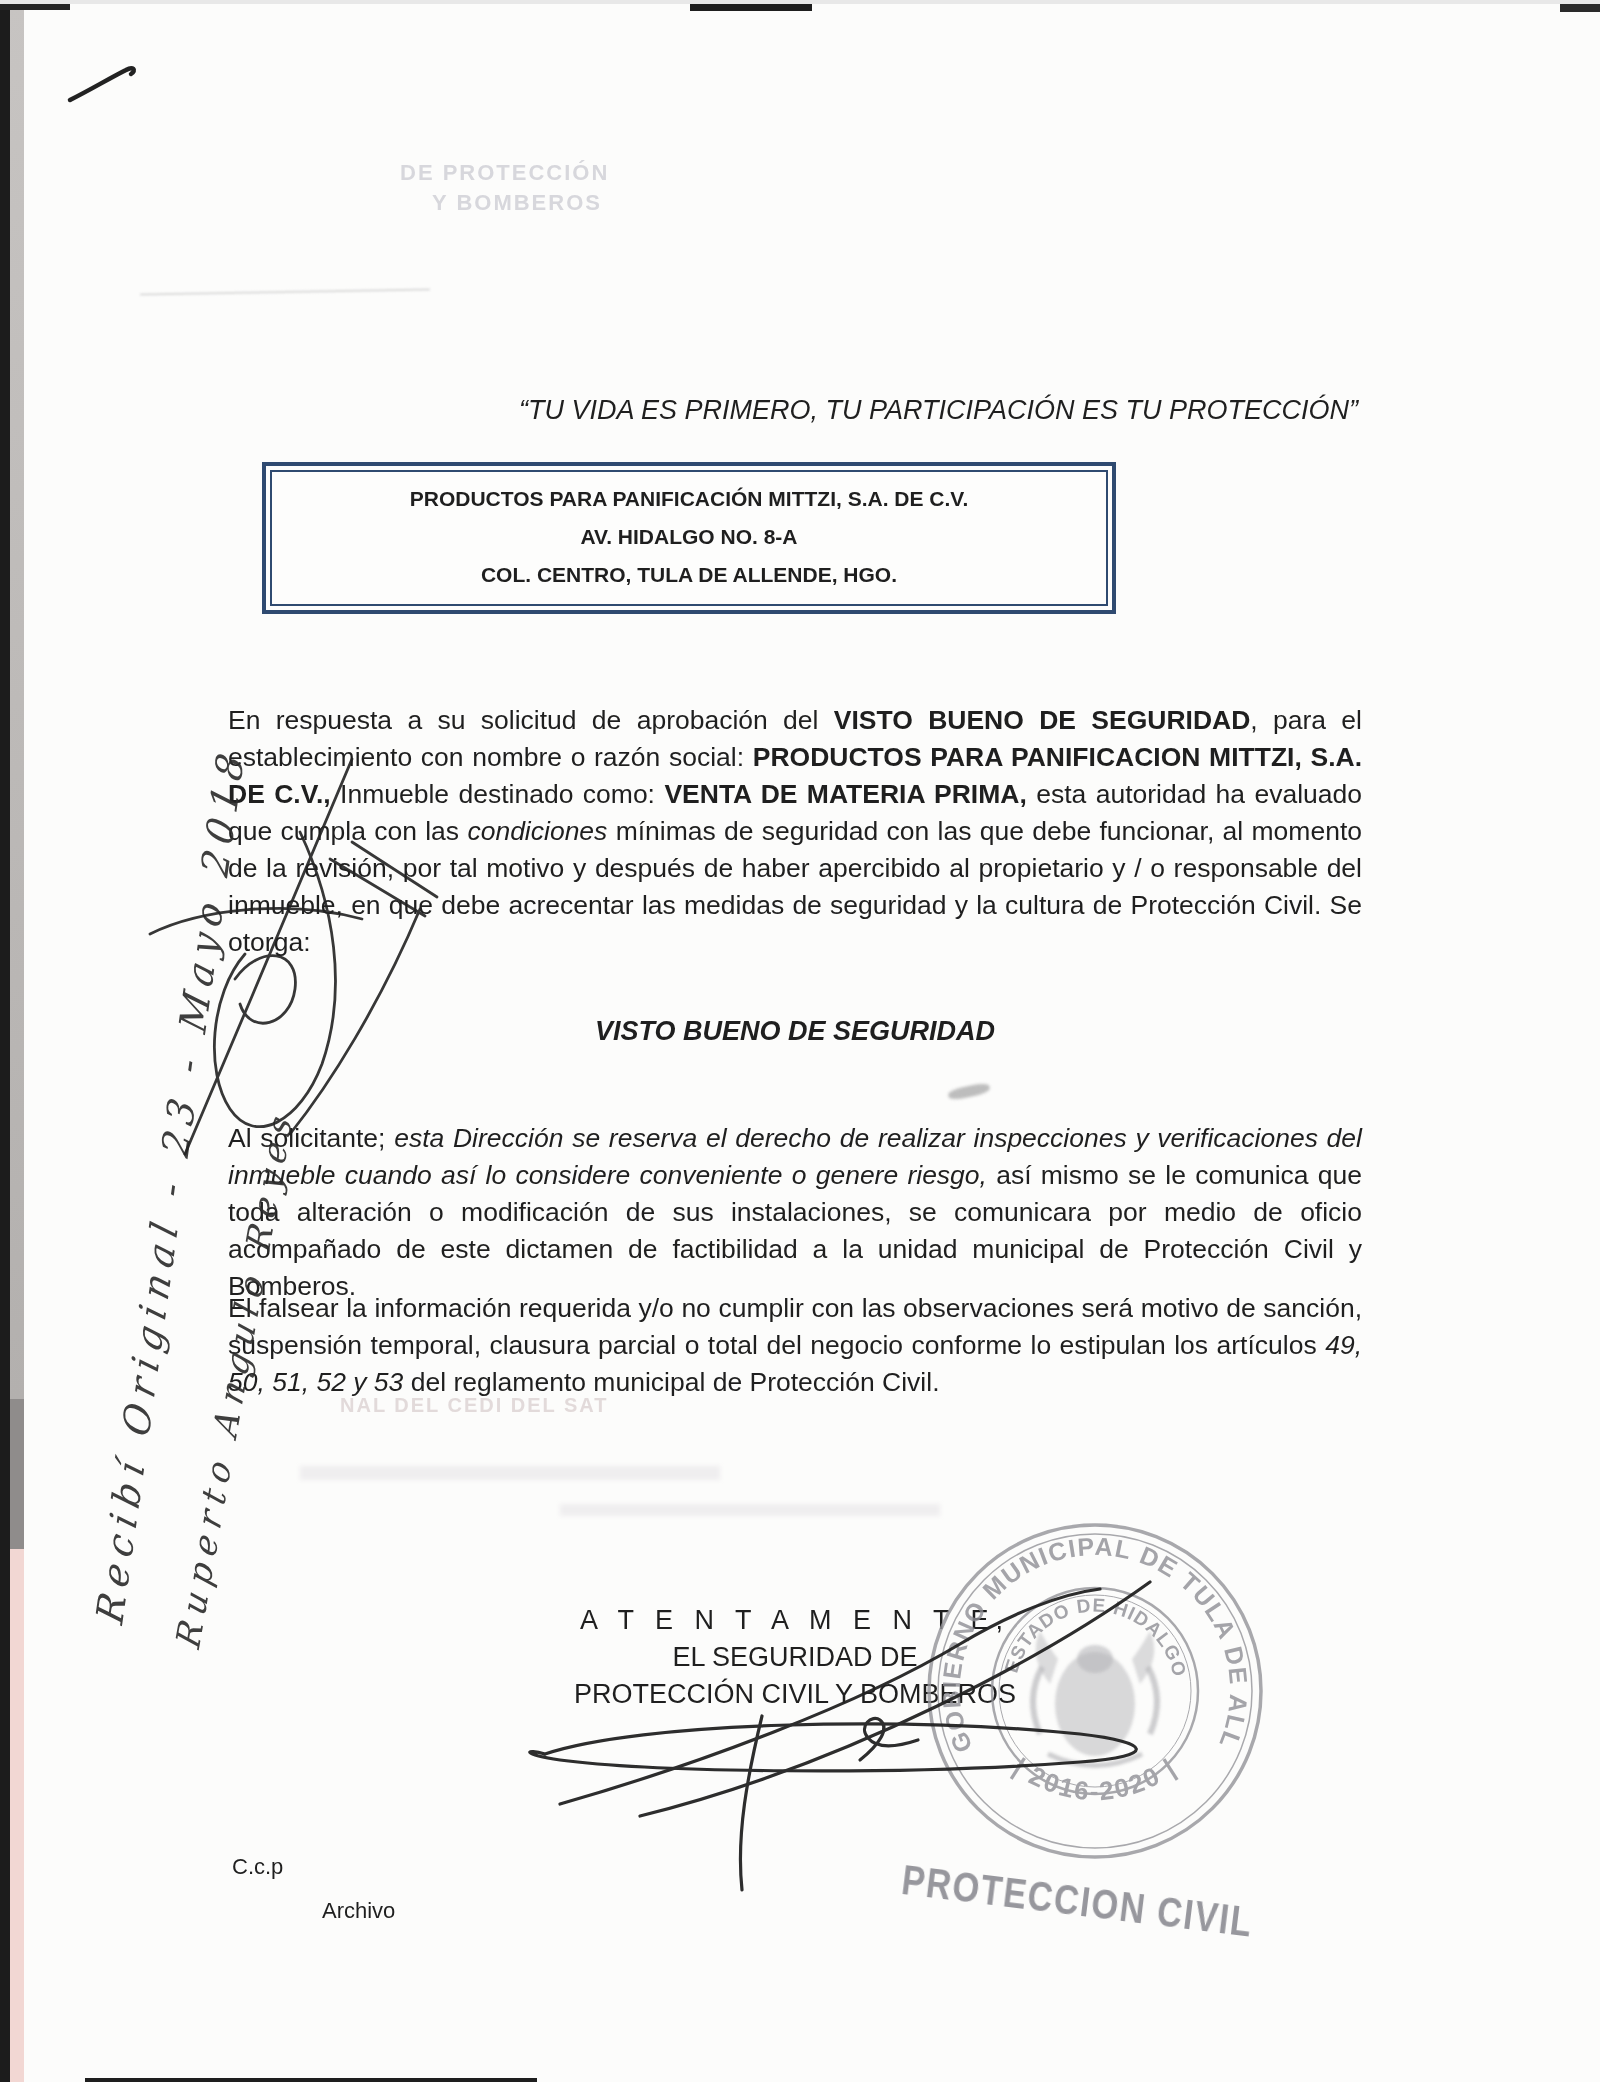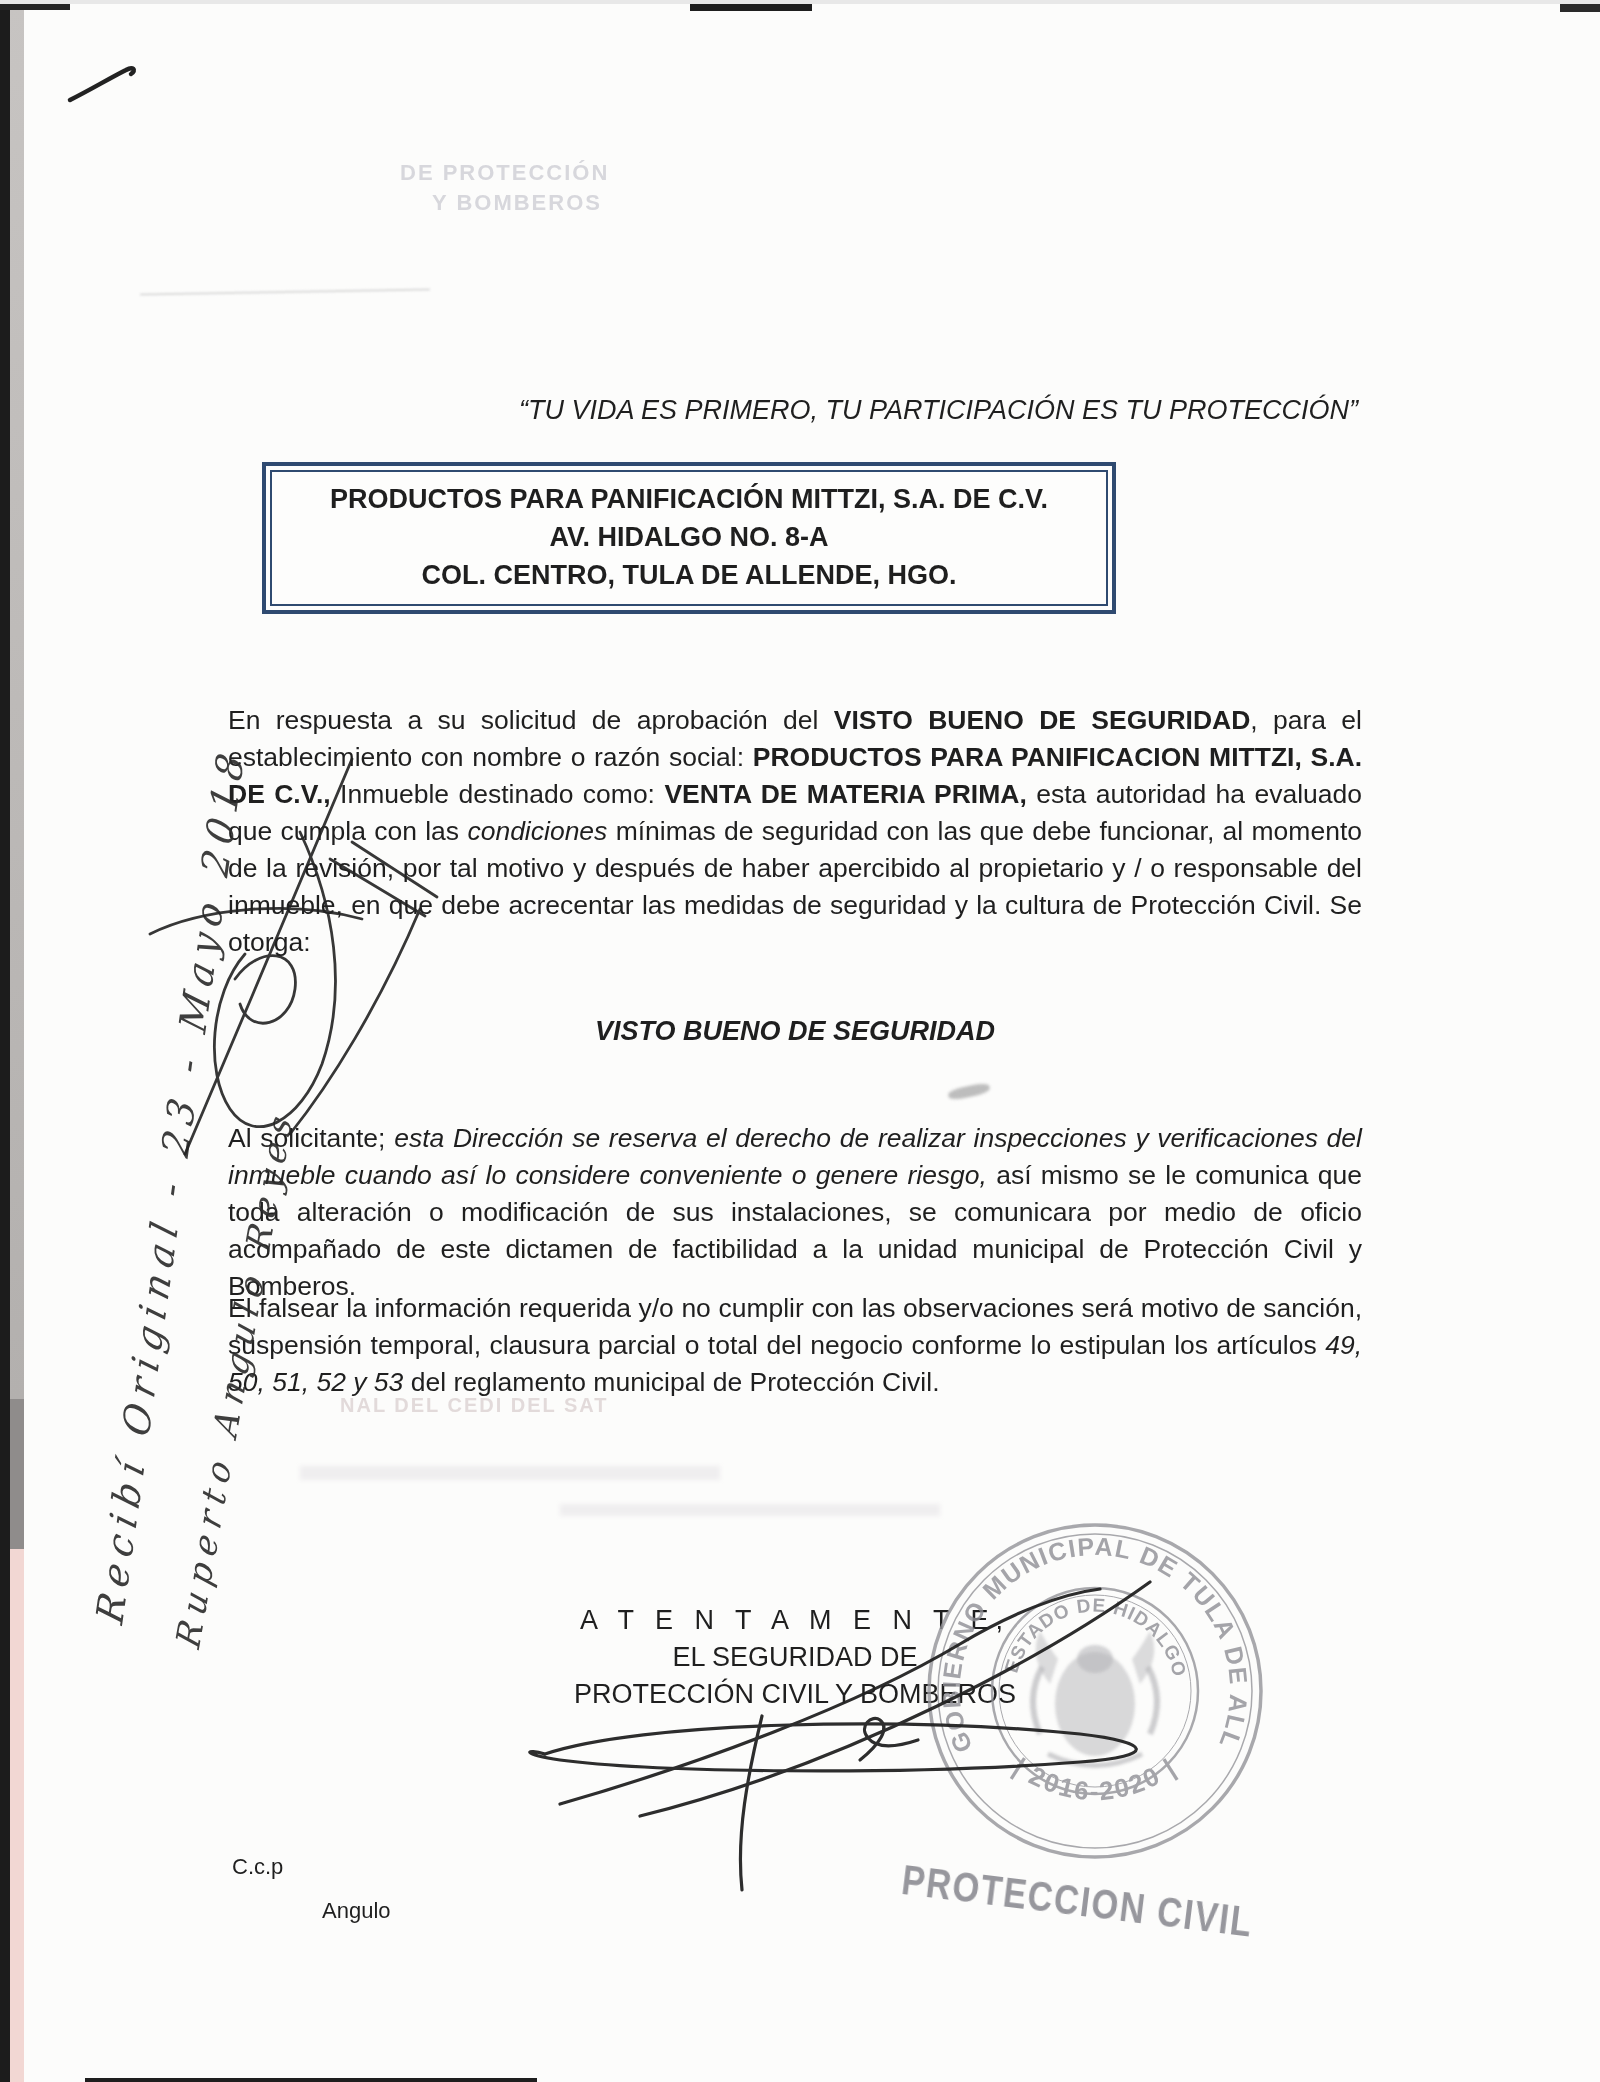--- a/index.html
+++ b/index.html
@@ -22,21 +22,21 @@
   .ghost{color:#d7d7dc;filter:blur(0.6px);font-weight:bold;letter-spacing:2px;}
   .ghost-line{height:2px;background:#dcdcdc;filter:blur(1px);}
   .ghost-bar{background:#efeeef;filter:blur(2px);}
   .smudge{background:#bdbdbd;filter:blur(1.5px);border-radius:40%;}
   
   .date-line{left:228px;top:356px;width:1124px;text-align:right;font-size:27px;}
   .motto-line{left:228px;top:391px;width:1130px;text-align:right;font-size:27px;font-style:italic;}
   
   .recipient-outer{left:262px;top:458px;width:846px;border:4px solid #2f4a70;background:#fdfdfc;}
   .recipient-inner{margin:4px;border:2px solid #2f4a70;padding:8px 6px 10px 6px;}
-  .recipient-inner div{text-align:center;font-weight:bold;font-size:27px;line-height:38px;}
+  .recipient-inner div{text-align:center;font-weight:bold;font-size:21px;line-height:38px;}
   
   .para{left:228px;width:1134px;font-size:26.5px;line-height:37px;text-align:justify;}
   .doc-title{left:228px;top:1012px;width:1134px;text-align:center;font-weight:bold;font-style:italic;font-size:27px;}
   
   .sig{left:440px;width:710px;text-align:center;font-size:27px;line-height:37px;}
   .sig-name{left:450px;top:1788px;width:700px;text-align:center;font-weight:bold;font-size:27px;}
   .atent{letter-spacing:7px;}
   
   .ccp{left:232px;top:1850px;font-size:22px;}
   .archivo{left:322px;top:1894px;font-size:22px;}
@@ -94,21 +94,21 @@
   <div class="abs para" style="top:698px;"><span>En respuesta a su solicitud de aprobación del </span><span style="font-weight: bold;">VISTO BUENO  DE SEGURIDAD</span><span>, para el establecimiento con nombre o razón social: </span><span style="font-weight: bold;">PRODUCTOS PARA PANIFICACION MITTZI, S.A. DE C.V.,</span><span> Inmueble destinado como: </span><span style="font-weight: bold;">VENTA DE MATERIA PRIMA,</span><span>  esta autoridad ha evaluado que cumpla con las </span><span style="font-style: italic;">condiciones</span><span> mínimas de seguridad con las  que debe funcionar, al momento de la revisión, por tal motivo y después de haber apercibido al propietario    y / o responsable del inmueble, en que debe acrecentar las medidas de seguridad y la cultura de Protección Civil. Se otorga:</span></div>
   <div class="abs doc-title">VISTO BUENO DE SEGURIDAD</div>
   <div class="abs para" style="top:1116px;"><span>Al solicitante; </span><span style="font-style: italic;">esta Dirección se reserva el derecho de realizar inspecciones y verificaciones del inmueble cuando así lo considere conveniente o genere riesgo,</span><span> así mismo se le comunica que toda alteración o modificación de sus instalaciones, se comunicara por medio de oficio acompañado de este dictamen de factibilidad a la unidad municipal de Protección Civil y Bomberos.</span></div>
   <div class="abs para" style="top:1286px;"><span>El  falsear la información requerida y/o no cumplir con las observaciones será motivo de sanción, suspensión temporal, clausura parcial o total del negocio conforme lo estipulan los artículos </span><span style="font-style: italic;">49, 50, 51, 52 y 53</span><span> del reglamento municipal de Protección Civil.</span></div>
 
   <div class="abs sig atent" style="top:1598px;">A T E N T A M E N T E,</div>
   <div class="abs sig" style="top:1635px;">EL SEGURIDAD DE</div>
   <div class="abs sig" style="top:1672px;">PROTECCIÓN CIVIL Y BOMBEROS</div>
 
   <div class="abs ccp">C.c.p</div>
-  <div class="abs archivo">Angulo</div>
+  <div class="abs archivo">Archivo</div>
 
   <svg class="abs stamp-svg" width="390" height="390" viewBox="0 0 390 390">
     <defs>
       <filter id="soft">
           <feGaussianBlur stdDeviation="0.7"></feGaussianBlur>
         </filter>
       <filter id="soft2">
           <feGaussianBlur stdDeviation="1.4"></feGaussianBlur>
         </filter>
       <path id="ringPath" d="M 73 249 A 135 135 0 1 1 317 249" fill="none"></path>

